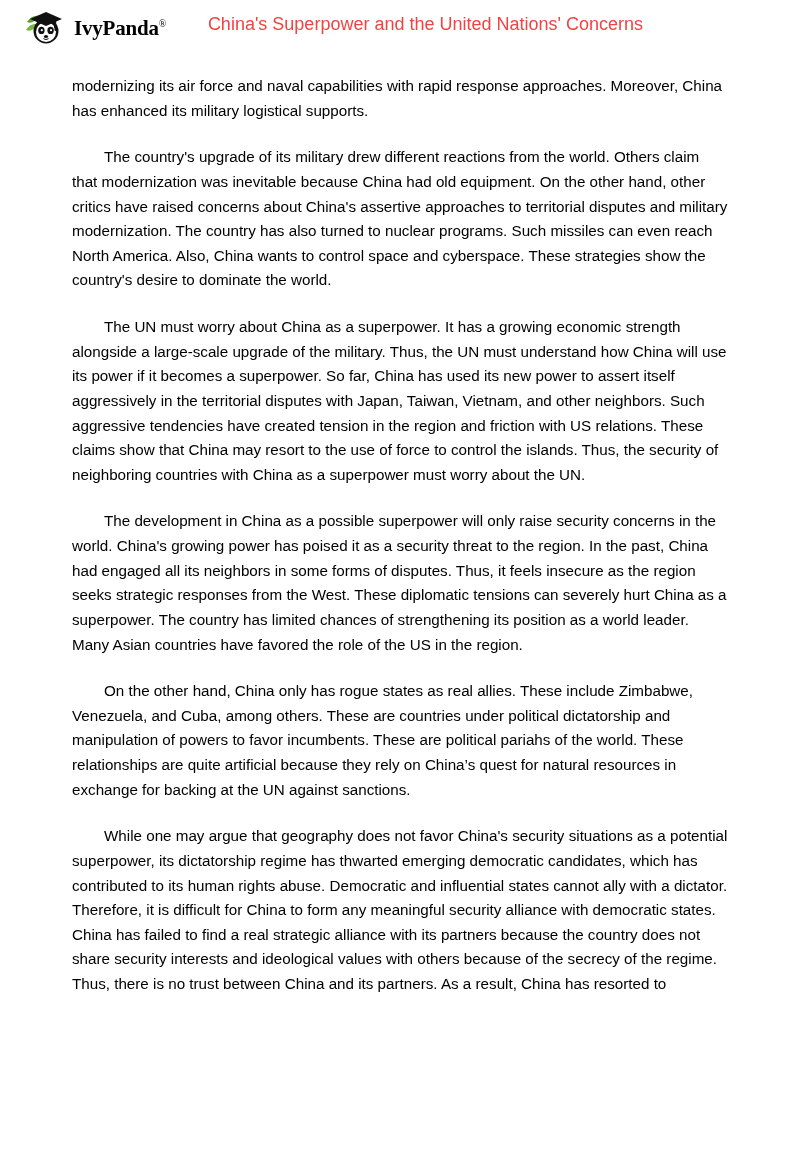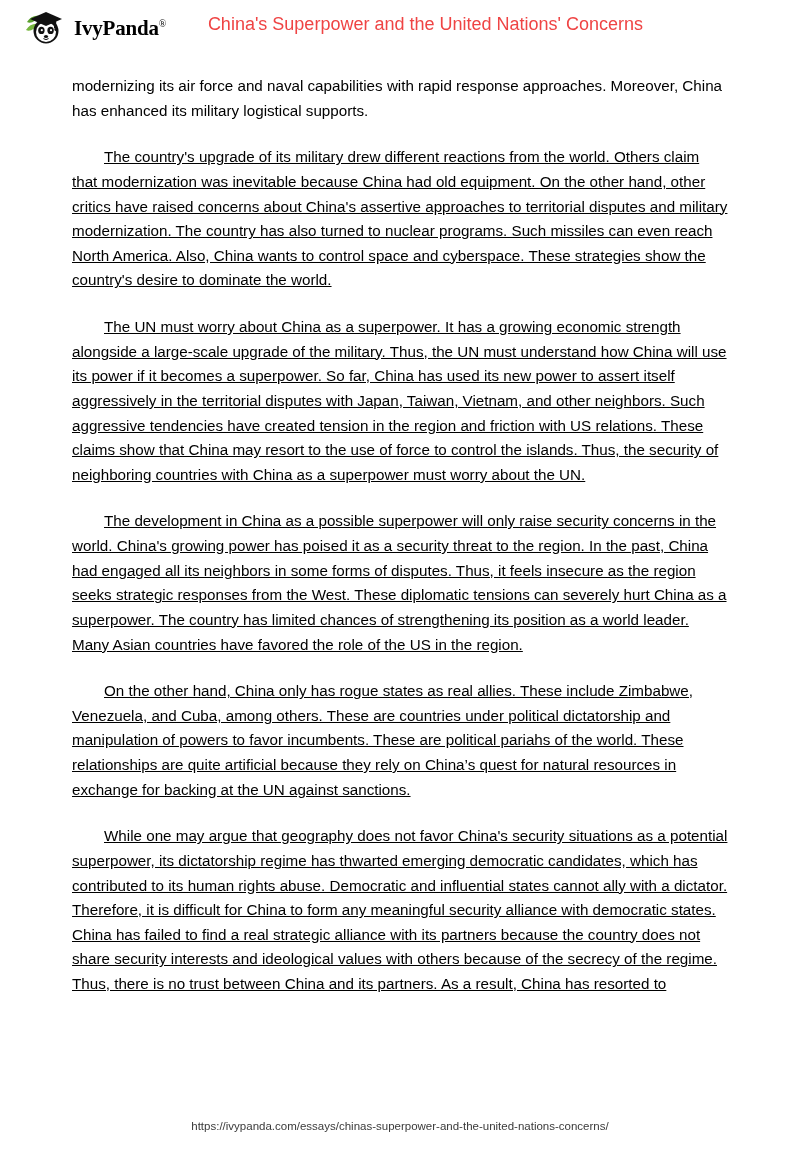--- a/index.html
+++ b/index.html
@@ -77,21 +77,20 @@
   }
   .content p {
     margin: 8px 0 22px 0;
     font-size: 15.2px;
     line-height: 1.62;
     text-align: left;
     color: #000;
   }
   .content p.indent {
     text-indent: 32px;
-    text-decoration: underline;
   }
   
   .footer {
     position: absolute;
     bottom: 26px;
     left: 0;
     width: 800px;
     text-align: center;
   }
   .footer-link {
@@ -136,17 +135,14 @@
 
   <div class="content">
     <p>modernizing its air force and naval capabilities with rapid response approaches. Moreover, China has enhanced its military logistical supports.</p>
     <p class="indent">The country's upgrade of its military drew different reactions from the world. Others claim that modernization was inevitable because China had old equipment. On the other hand, other critics have raised concerns about China's assertive approaches to territorial disputes and military modernization. The country has also turned to nuclear programs. Such missiles can even reach North America. Also, China wants to control space and cyberspace. These strategies show the country's desire to dominate the world.</p>
     <p class="indent">The UN must worry about China as a superpower. It has a growing economic strength alongside a large-scale upgrade of the military. Thus, the UN must understand how China will use its power if it becomes a superpower. So far, China has used its new power to assert itself aggressively in the territorial disputes with Japan, Taiwan, Vietnam, and other neighbors. Such aggressive tendencies have created tension in the region and friction with US relations. These claims show that China may resort to the use of force to control the islands. Thus, the security of neighboring countries with China as a superpower must worry about the UN.</p>
     <p class="indent">The development in China as a possible superpower will only raise security concerns in the world. China's growing power has poised it as a security threat to the region. In the past, China had engaged all its neighbors in some forms of disputes. Thus, it feels insecure as the region seeks strategic responses from the West. These diplomatic tensions can severely hurt China as a superpower. The country has limited chances of strengthening its position as a world leader. Many Asian countries have favored the role of the US in the region.</p>
     <p class="indent">On the other hand, China only has rogue states as real allies. These include Zimbabwe, Venezuela, and Cuba, among others. These are countries under political dictatorship and manipulation of powers to favor incumbents. These are political pariahs of the world. These relationships are quite artificial because they rely on China’s quest for natural resources in exchange for backing at the UN against sanctions.</p>
     <p class="indent">While one may argue that geography does not favor China's security situations as a potential superpower, its dictatorship regime has thwarted emerging democratic candidates, which has contributed to its human rights abuse. Democratic and influential states cannot ally with a dictator. Therefore, it is difficult for China to form any meaningful security alliance with democratic states. China has failed to find a real strategic alliance with its partners because the country does not share security interests and ideological values with others because of the secrecy of the regime. Thus, there is no trust between China and its partners. As a result, China has resorted to</p>
   </div>
 
-  <div class="footer">
-    <a class="footer-link" href="#">https://ivypanda.com/essays/chinas-superpower-and-the-united-nations-concerns/</a>
-  </div>
 
 </div>
 
 </body></html>

